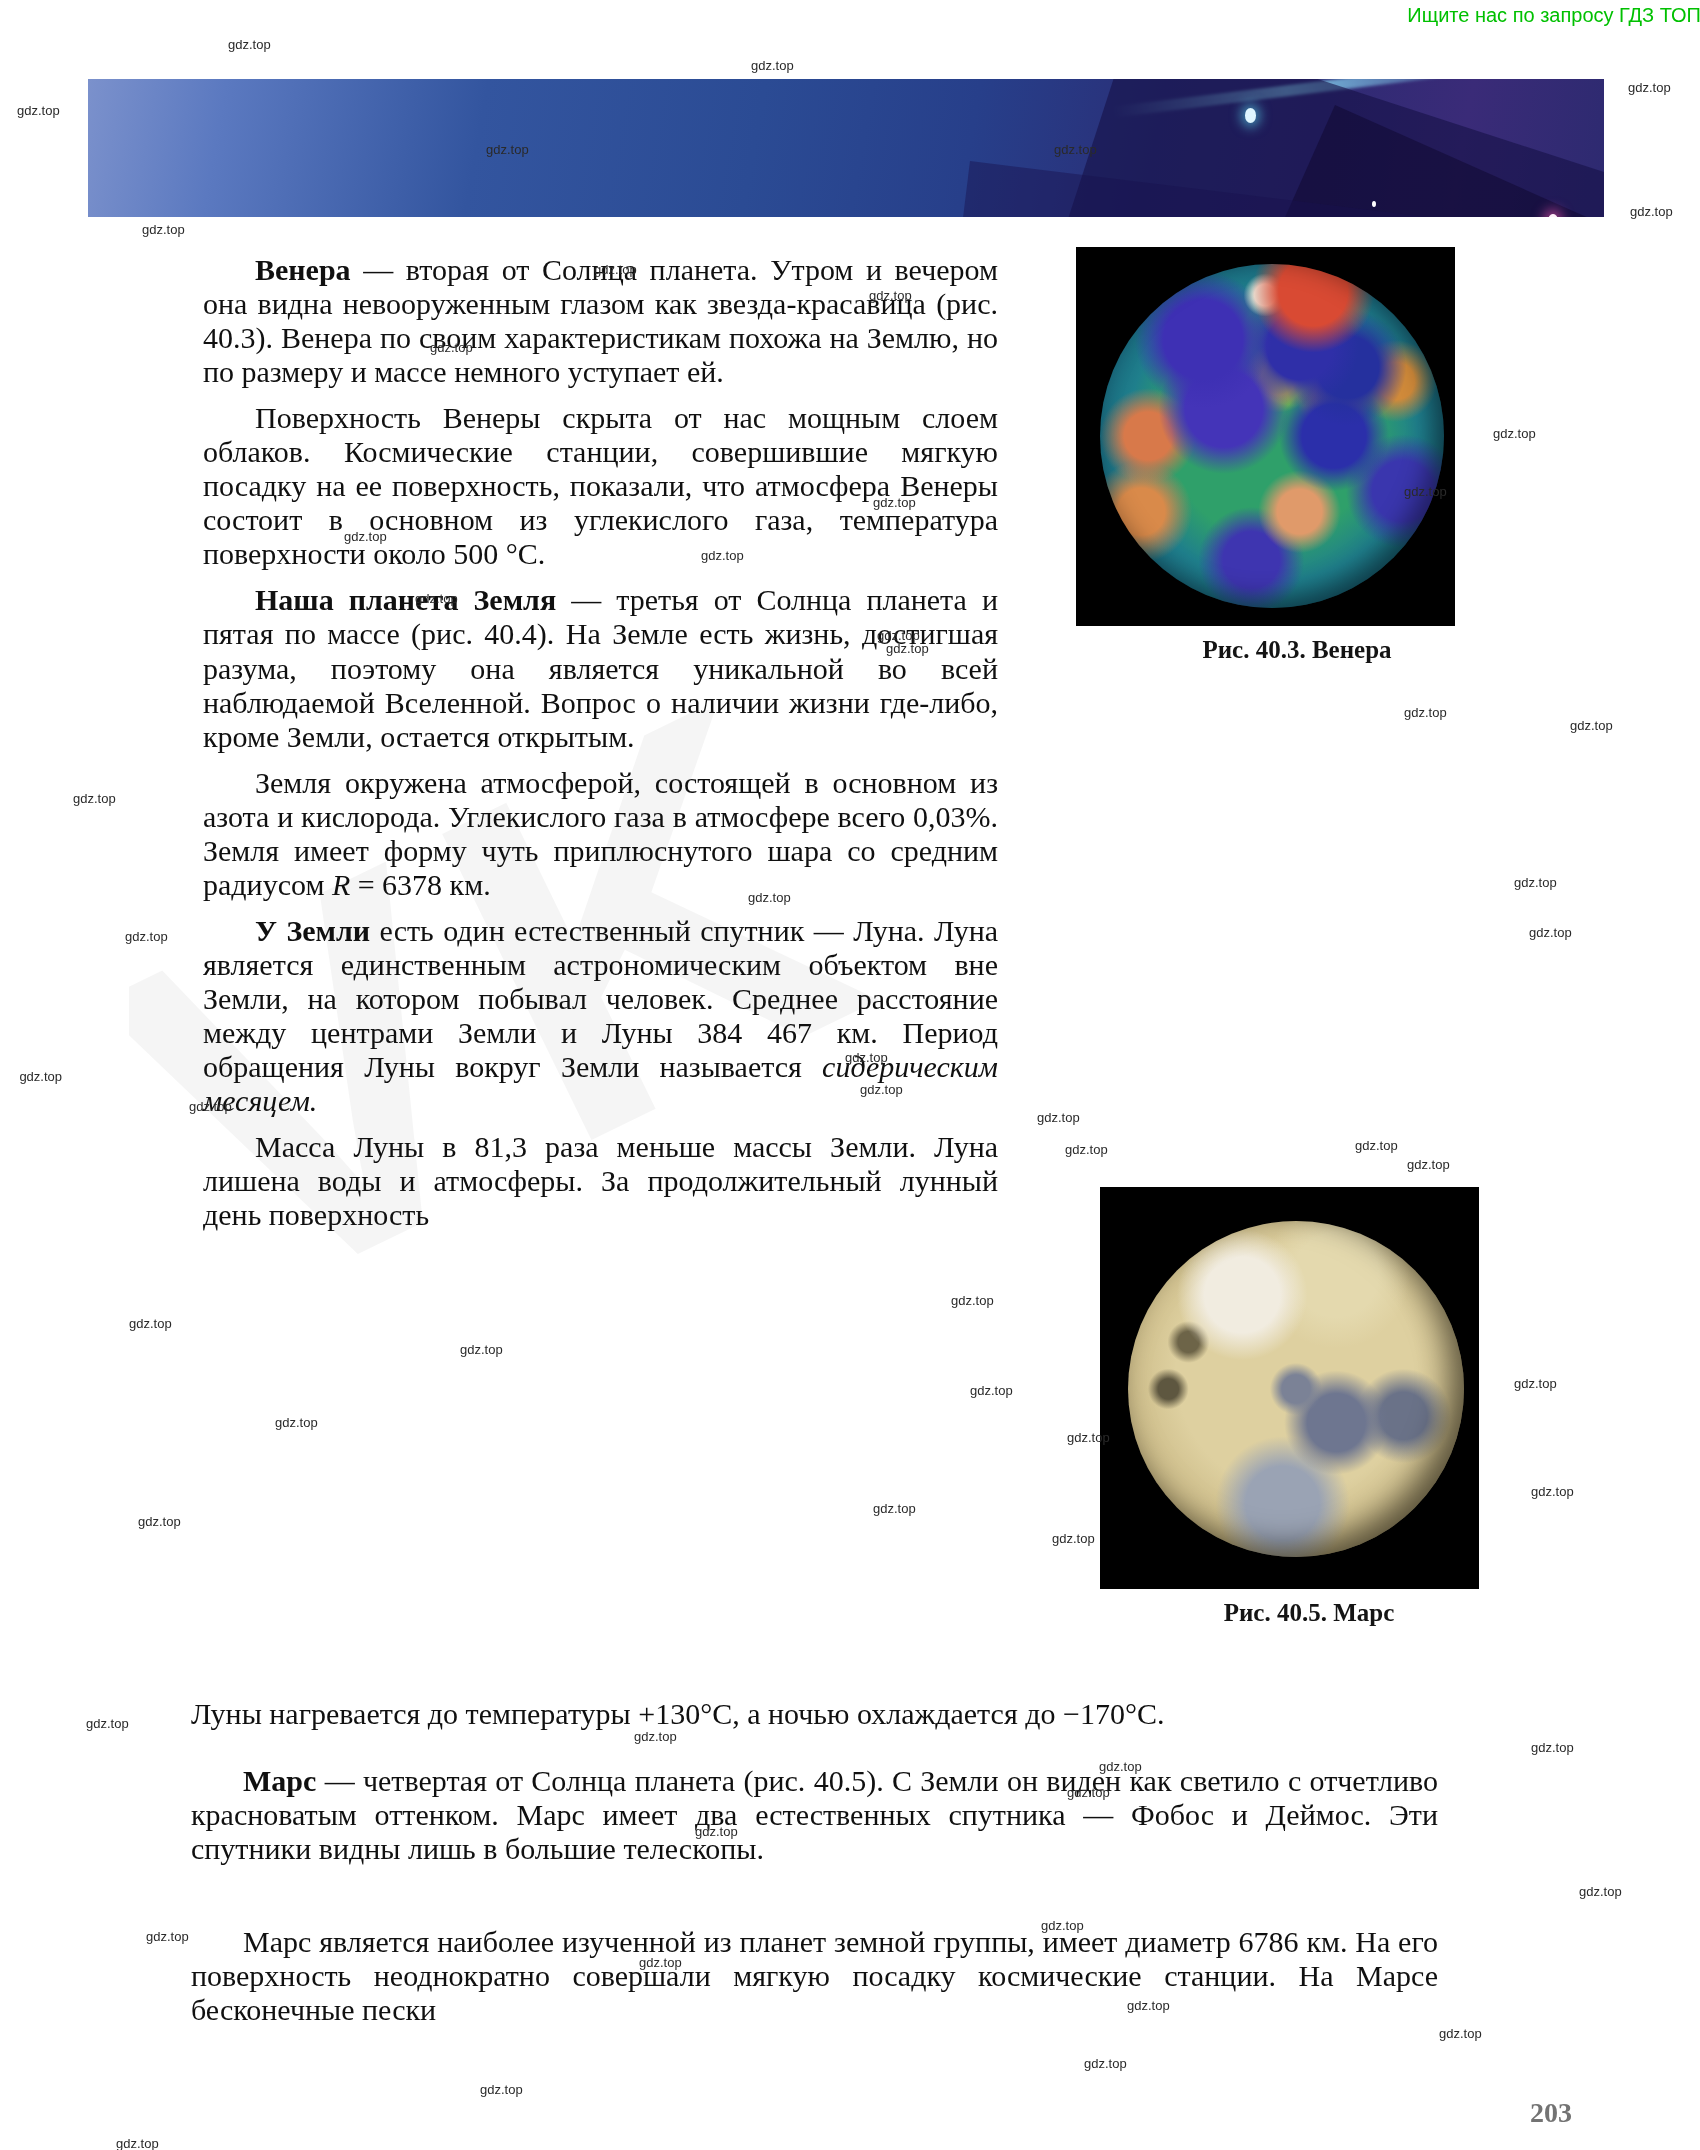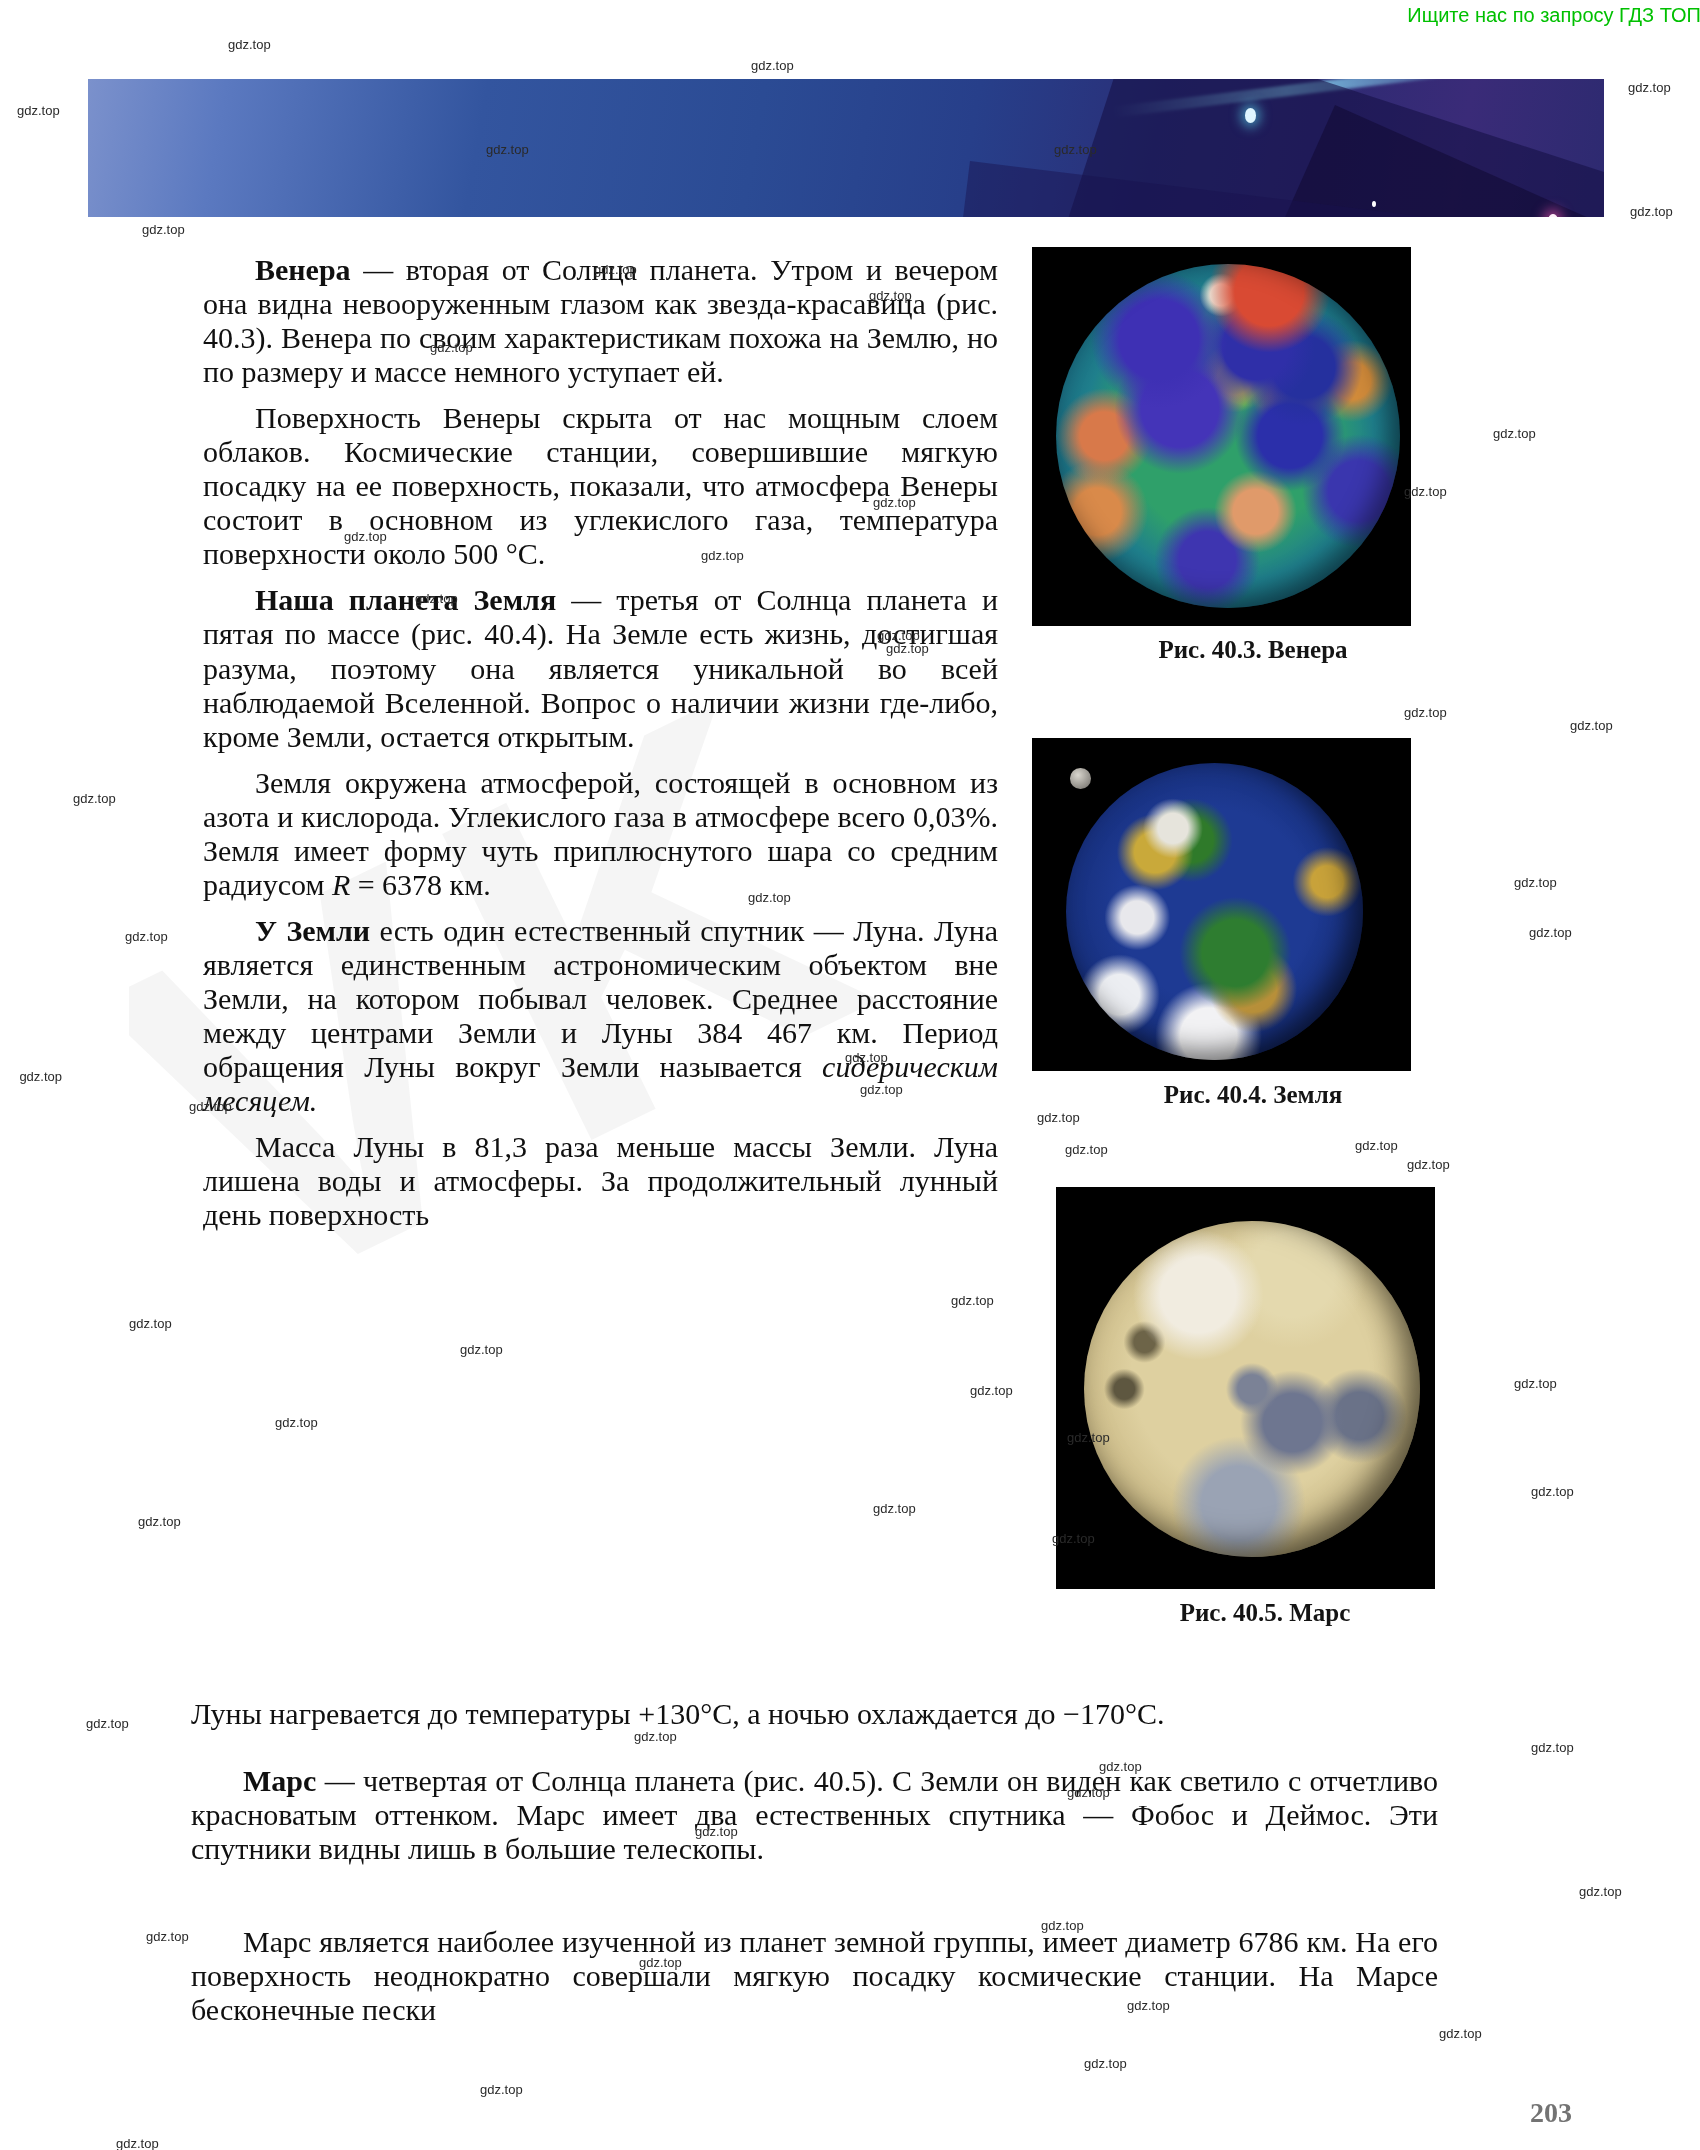--- a/index.html
+++ b/index.html
@@ -127,21 +127,21 @@
   }
   .wide p { margin: 0; }
   .wide p.ind { text-indent: 52px; }
 
   b, .b { font-weight: 700; }
   i, .it { font-style: italic; }
 
   
   .fig {
     position: absolute;
-    left: 1032px;
+    left: 1076px;
     width: 442px;
   }
   .fig .frame {
     width: 379px;
     background: #000;
     overflow: hidden;
     position: relative;
   }
   .fig .cap {
     margin-top: 9.5px;
@@ -318,27 +318,20 @@
     <p class="ind">Марс является наиболее изученной из планет земной группы, имеет диаметр 6786 км. На его поверхность неоднократно совершали мягкую посадку космические станции. На Марсе бесконечные пески</p>
   </div>
 
   <div class="fig" id="fig-venus">
     <div class="frame">
       <div class="planet venus-disc"></div>
     </div>
     <div class="cap">Рис. 40.3. Венера</div>
   </div>
 
-  <div class="fig" id="fig-earth">
-    <div class="frame">
-      <div class="planet earth-disc"></div>
-      <div class="planet moon-dot"></div>
-    </div>
-    <div class="cap">Рис. 40.4. Земля</div>
-  </div>
 
   <div class="fig" id="fig-mars">
     <div class="frame">
       <div class="planet mars-disc"></div>
     </div>
     <div class="cap">Рис. 40.5. Марс</div>
   </div>
 
   <div class="page-no">203</div>
 </div>

